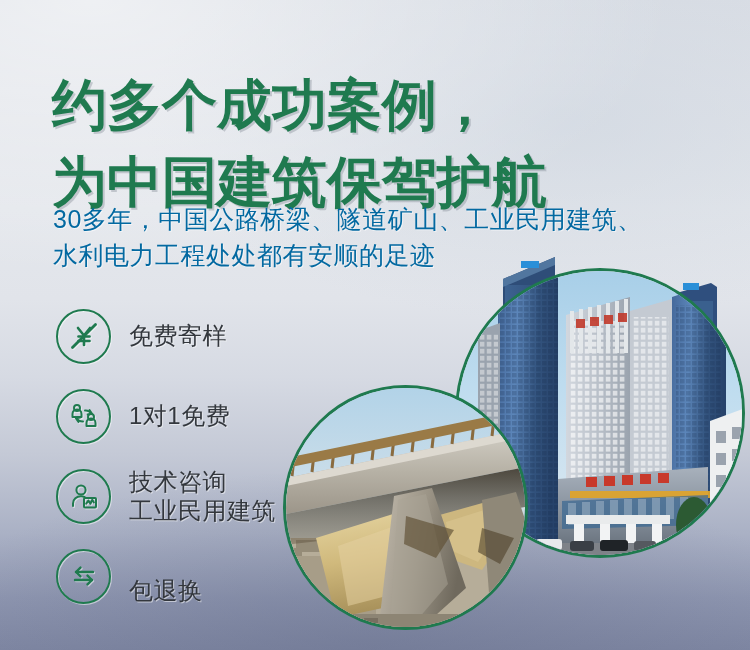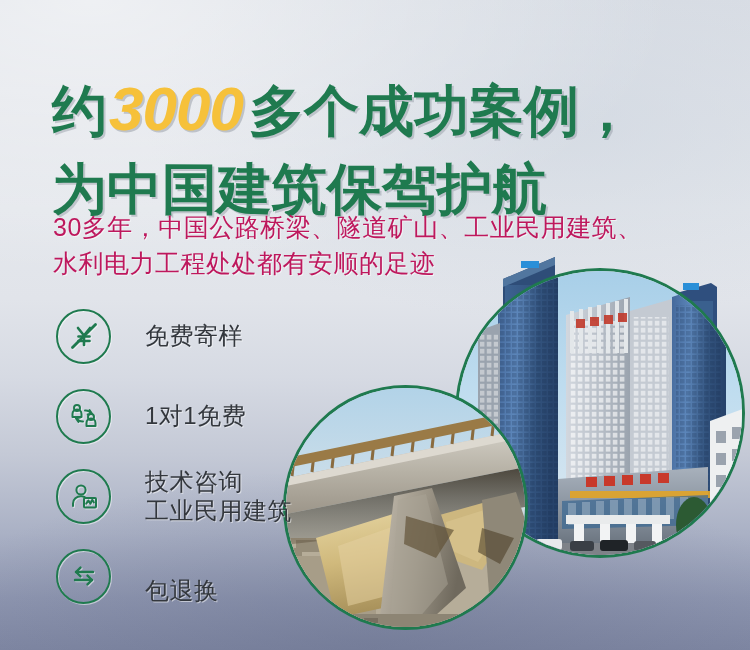--- a/index.html
+++ b/index.html
@@ -73,22 +73,22 @@
     font-size: 55px;
     font-weight: bold;
     color: #1f7a4f;
     text-shadow: 2px 2px 0 rgba(120,128,140,0.35);
   }
 
   
   .subtitle {
     position: absolute;
     left: 53px;
-    top: 210px;
-    color: #be185d;
+    top: 202px;
+    color: #0369a1;
     font-size: 25px;
     line-height: 1.42;
     letter-spacing: 0.5px;
     text-shadow: 1px 1px 0 rgba(255,255,255,0.55);
     white-space: nowrap;
   }
 
   
   .features {
     position: absolute;
@@ -108,21 +108,21 @@
     border: 2.5px solid #1f7a4f;
     border-radius: 50%;
     box-sizing: border-box;
     display: flex;
     align-items: center;
     justify-content: center;
     filter: drop-shadow(1px 1px 0 rgba(255,255,255,0.5));
   }
   .feat-icon svg { display: block; }
   .feat-text {
-    margin-left: 34px;
+    margin-left: 18px;
     color: #33373d;
     font-size: 24px;
     line-height: 1.22;
     letter-spacing: 0.5px;
     text-shadow: 1px 1px 0 rgba(255,255,255,0.5);
     white-space: nowrap;
   }
 
   
   .photo-circle {
@@ -404,21 +404,20 @@
         <rect x="10" y="228" width="18" height="6"></rect>
         <rect x="40" y="232" width="22" height="6"></rect>
         <rect x="78" y="230" width="14" height="5"></rect>
       </g>
     </svg>
   </div>
 
   <div class="headline">
     <div class="hl-line1">
       <span>约</span>
-      <span class="hl-num">3000</span>
       <span>多个成功案例，</span>
     </div>
     <div class="hl-line2">为中国建筑保驾护航</div>
   </div>
 
   <div class="subtitle">
     <div>30多年，中国公路桥梁、隧道矿山、工业民用建筑、</div>
     <div>水利电力工程处处都有安顺的足迹</div>
   </div>
 

